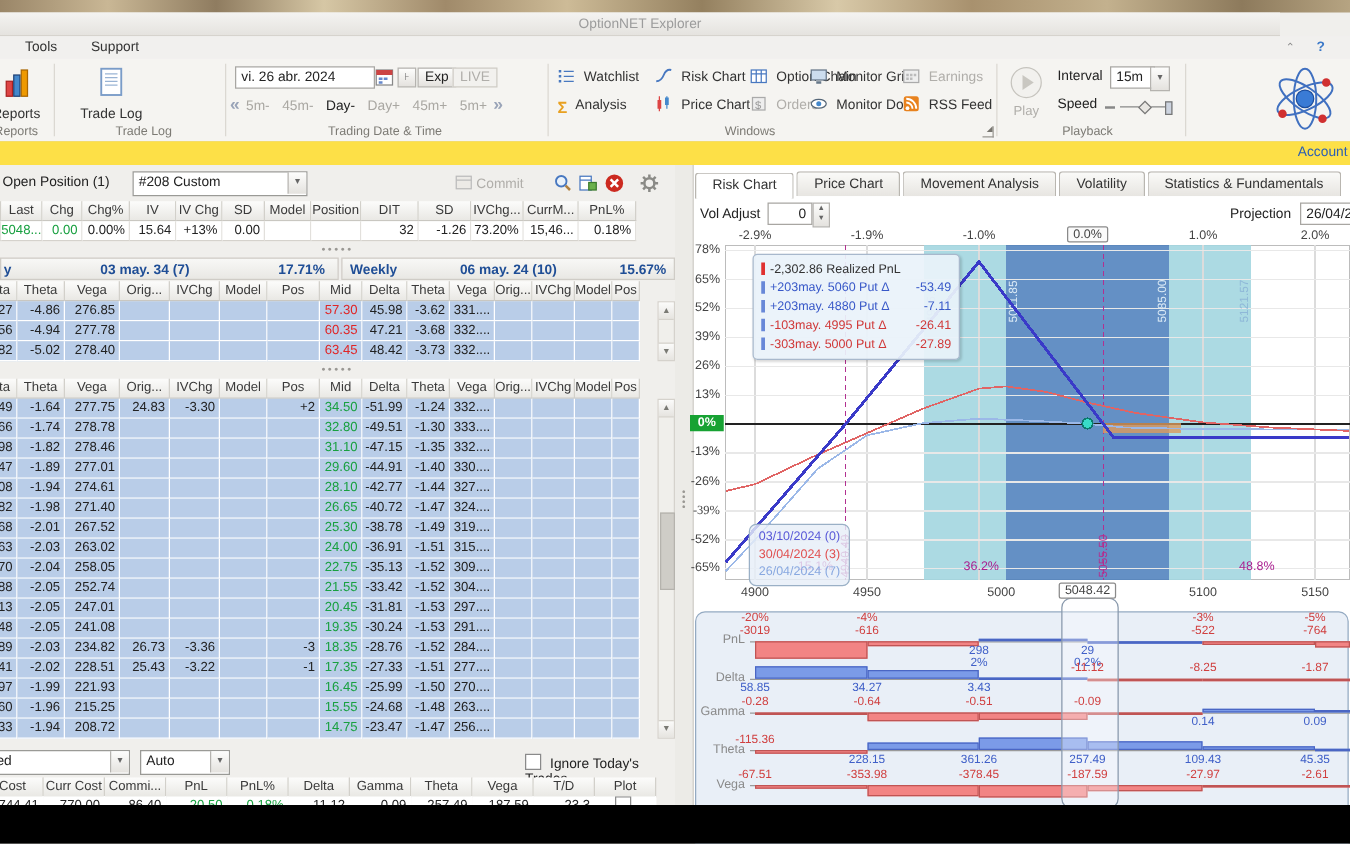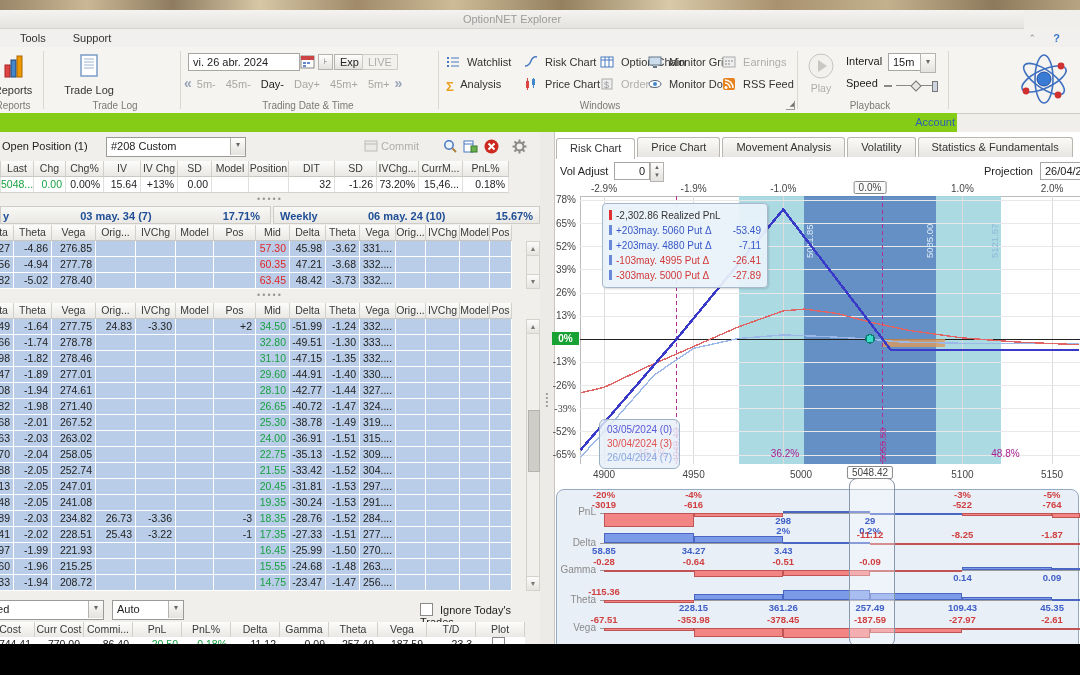--- a/index.html
+++ b/index.html
@@ -22,21 +22,21 @@
   .rbtn-sm .ic{display:inline-block;vertical-align:-3px;margin-right:4px;}
   .disabled{color:#b0aeaa !important;}
   .navbtn{display:inline-block;margin:0 5px;color:#a9a7a2;}
   .navbtn.on{color:#222;}
   .chev{color:#9aa4b8;font-weight:bold;font-size:14px;}
   
   .field{background:#fff;border:1px solid #a8a6a2;height:16px;line-height:16px;padding:0 4px;}
   .combo-arrow{display:inline-block;width:14px;height:16px;background:linear-gradient(#fdfdfc,#e4e2de);
      border-left:1px solid #b5b3af;text-align:center;line-height:14px;color:#666;font-size:8px;}
   
-  #account-bar{left:0;top:113px;width:957px;height:19px;background:#84cc16;border-bottom:1px solid #d8dce4;}
+  #account-bar{left:0;top:113px;width:1080px;height:19px;background:#fde047;border-bottom:1px solid #d8dce4;}
   #account-link{position:absolute;right:2px;top:3px;color:#2b5fb4;}
   
   #left-panel{left:0;top:132px;width:540px;height:512px;background:#f0efec;}
   .hdrcell,.cell{display:inline-block;box-sizing:border-box;height:16px;line-height:15px;overflow:hidden;white-space:nowrap;}
   .hdrcell{background:linear-gradient(#fcfcfb,#e9e8e4);border-right:1px solid #d2d0ca;border-bottom:1px solid #c9c7c1;
      text-align:center;font-size:10.5px;color:#3a3a3a;}
   .cell{background:#b9cde8;border-right:1px solid #fff;border-bottom:1px solid #fff;
      text-align:right;padding-right:3px;font-size:10.5px;}
   .row{white-space:nowrap;font-size:0;}
   .w15{width:15px}.w22{width:22px}.w28{width:28px}.w30{width:30px}.w32{width:32px}.w33{width:33px}
@@ -68,21 +68,21 @@
   .leg-val{margin-left:auto;padding-left:8px;}
   #tooltip-box{position:absolute;background:rgba(230,238,248,0.82);border:1px solid #9ab0c6;border-radius:6px;
      padding:3px 7px;font-size:10px;line-height:14px;white-space:nowrap;}
   .prob-lbl{position:absolute;color:#aa2090;font-size:10px;transform:translateX(-50%);}
   
   #slice-panel{position:absolute;left:556px;top:489px;width:523px;height:186px;background:#e9eff7;
      border:1px solid #94aac2;border-radius:8px 8px 0 0;box-sizing:border-box;}
   .sbar{position:absolute;box-sizing:border-box;}
   .sbar.neg{background:#f28484;border:1px solid #c05454;}
   .sbar.pos{background:#7b9be8;border:1px solid #4a66c4;}
-  .slbl{position:absolute;width:64px;text-align:center;font-size:9.5px;line-height:10px;transform:translateX(-50%);font-weight:bold;}
+  .slbl{position:absolute;width:64px;text-align:center;font-size:9.5px;line-height:10px;transform:translateX(-50%);}
   .slbl .pos{color:#4060c8;} .slbl .neg{color:#d04040;}
   #hl-col{position:absolute;border:1px solid #8898ac;background:rgba(252,253,255,0.35);border-radius:8px;}
   #black-band{left:0;top:644px;width:1080px;height:31px;background:#000;z-index:50;}
   .checkbox{display:inline-block;width:11px;height:11px;border:1px solid #8a8a8a;background:#fff;vertical-align:-2px;}
 </style>
 </head>
 <body>
 
 <div id="app">
 
@@ -513,21 +513,21 @@
           <span class="leg-val" style="color: rgb(208, 56, 56);">-26.41</span>
         </div>
         <div class="leg-row">
           <span class="leg-chip" style="background: rgb(104, 136, 216);"></span>
           <span style="color: rgb(208, 56, 56);">-3 </span>
           <span style="color: rgb(208, 56, 56);">03may. 5000 Put Δ</span>
           <span class="leg-val" style="color: rgb(208, 56, 56);">-27.89</span>
         </div>
       </div>
       <div id="tooltip-box" style="position: absolute; left: 599px; top: 419px;">
-        <div style="color: rgb(88, 88, 216);">03/05/2024 (0)</div>
+        <div style="color: rgb(88, 88, 216);">03/10/2024 (0)</div>
         <div style="color: rgb(224, 80, 80);">30/04/2024 (3)</div>
         <div style="color: rgb(136, 168, 224);">26/04/2024 (7)</div>
       </div>
     </div>
 
   <div id="slice-panel"></div>
   <div class="abs" id="slice-overlay" style="left:0;top:0">
       <div style="position: absolute; left: 556px; top: 506px; width: 40px; text-align: right; font-size: 10px; color: rgb(138, 138, 138);">PnL</div>
       <div style="position: absolute; left: 600px; top: 513px; width: 480px; height: 1px; background: rgb(154, 154, 154);"></div>
       <div style="position: absolute; left: 556px; top: 537px; width: 40px; text-align: right; font-size: 10px; color: rgb(138, 138, 138);">Delta</div>

